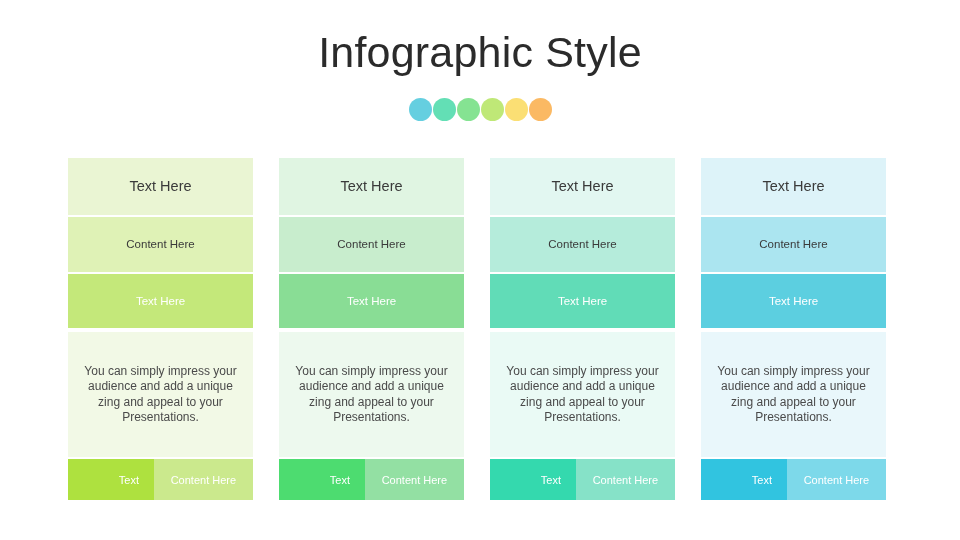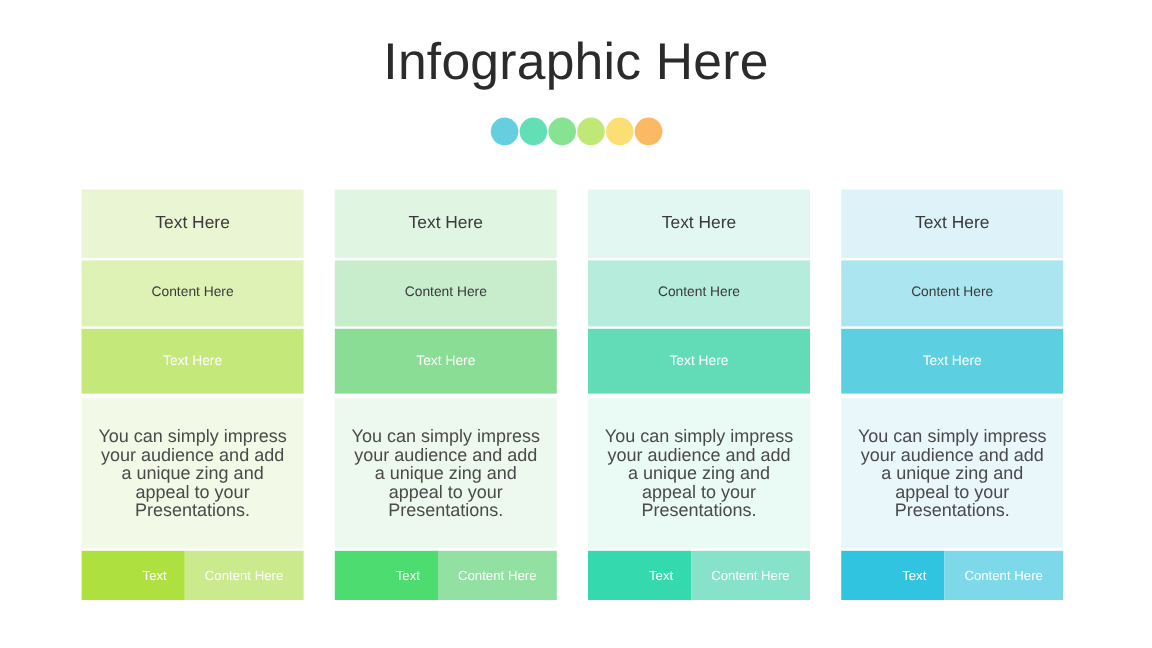--- a/index.html
+++ b/index.html
@@ -87,21 +87,21 @@
   .cell-accent {
     height: 55px;
     margin-top: 2px;
     font-size: 11.5px;
     color: #ffffff;
   }
 
   .cell-body {
     height: 125px;
     margin-top: 4px;
-    font-size: 15px;
+    font-size: 12px;
     line-height: 15.5px;
     color: #4a4a4a;
     padding: 0 12px;
     box-sizing: border-box;
     display: flex;
     align-items: center;
     justify-content: center;
     text-align: center;
   }
 
@@ -125,21 +125,21 @@
     display: flex;
     align-items: center;
     justify-content: center;
     font-size: 11px;
     color: #ffffff;
   }
 </style>
 </head>
 <body style="background: rgb(255, 255, 255);">
 
-<div id="slide-title">Infographic Here</div>
+<div id="slide-title">Infographic Style</div>
 
 <div id="dot-row">
     <div class="dot" style="background: rgb(101, 207, 224);"></div>
     <div class="dot" style="background: rgb(99, 223, 181);"></div>
     <div class="dot" style="background: rgb(133, 227, 146);"></div>
     <div class="dot" style="background: rgb(191, 232, 119);"></div>
     <div class="dot" style="background: rgb(251, 223, 116);"></div>
     <div class="dot" style="background: rgb(251, 185, 99);"></div>
   </div>
 

